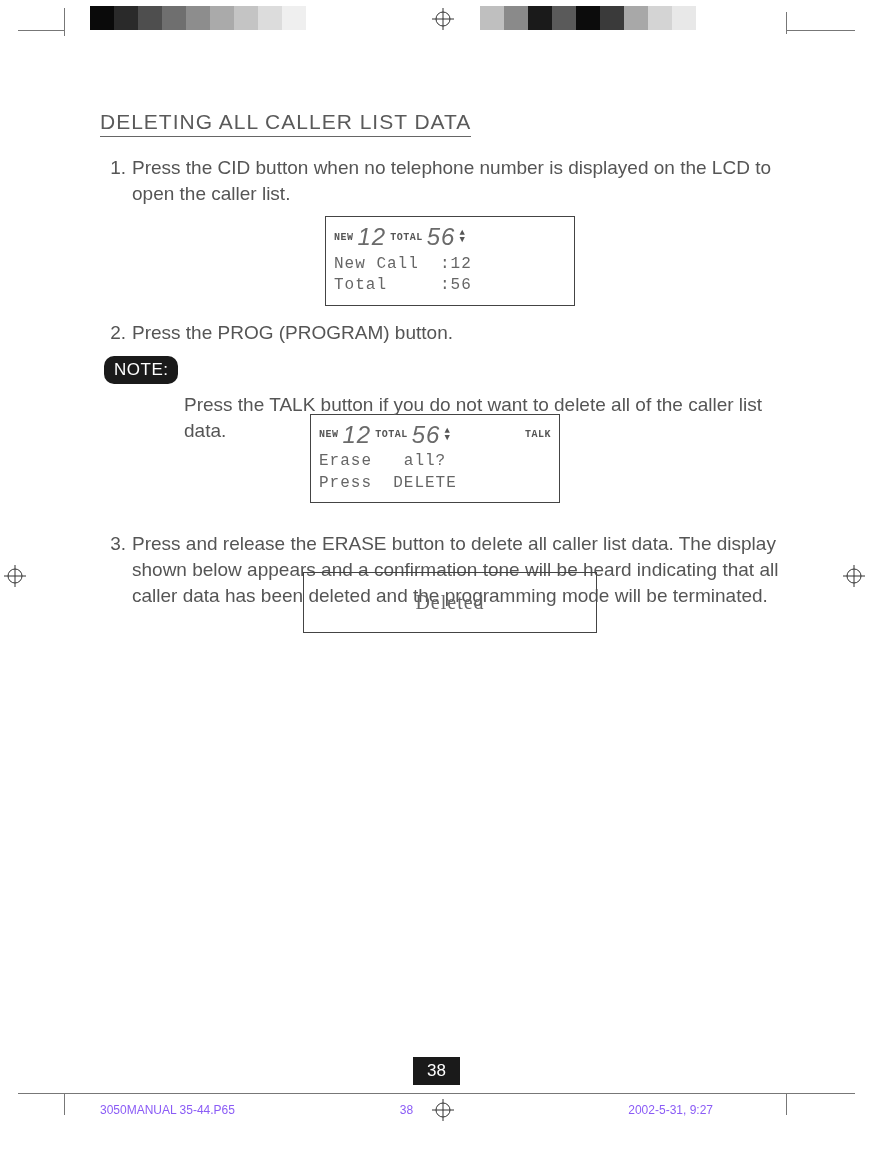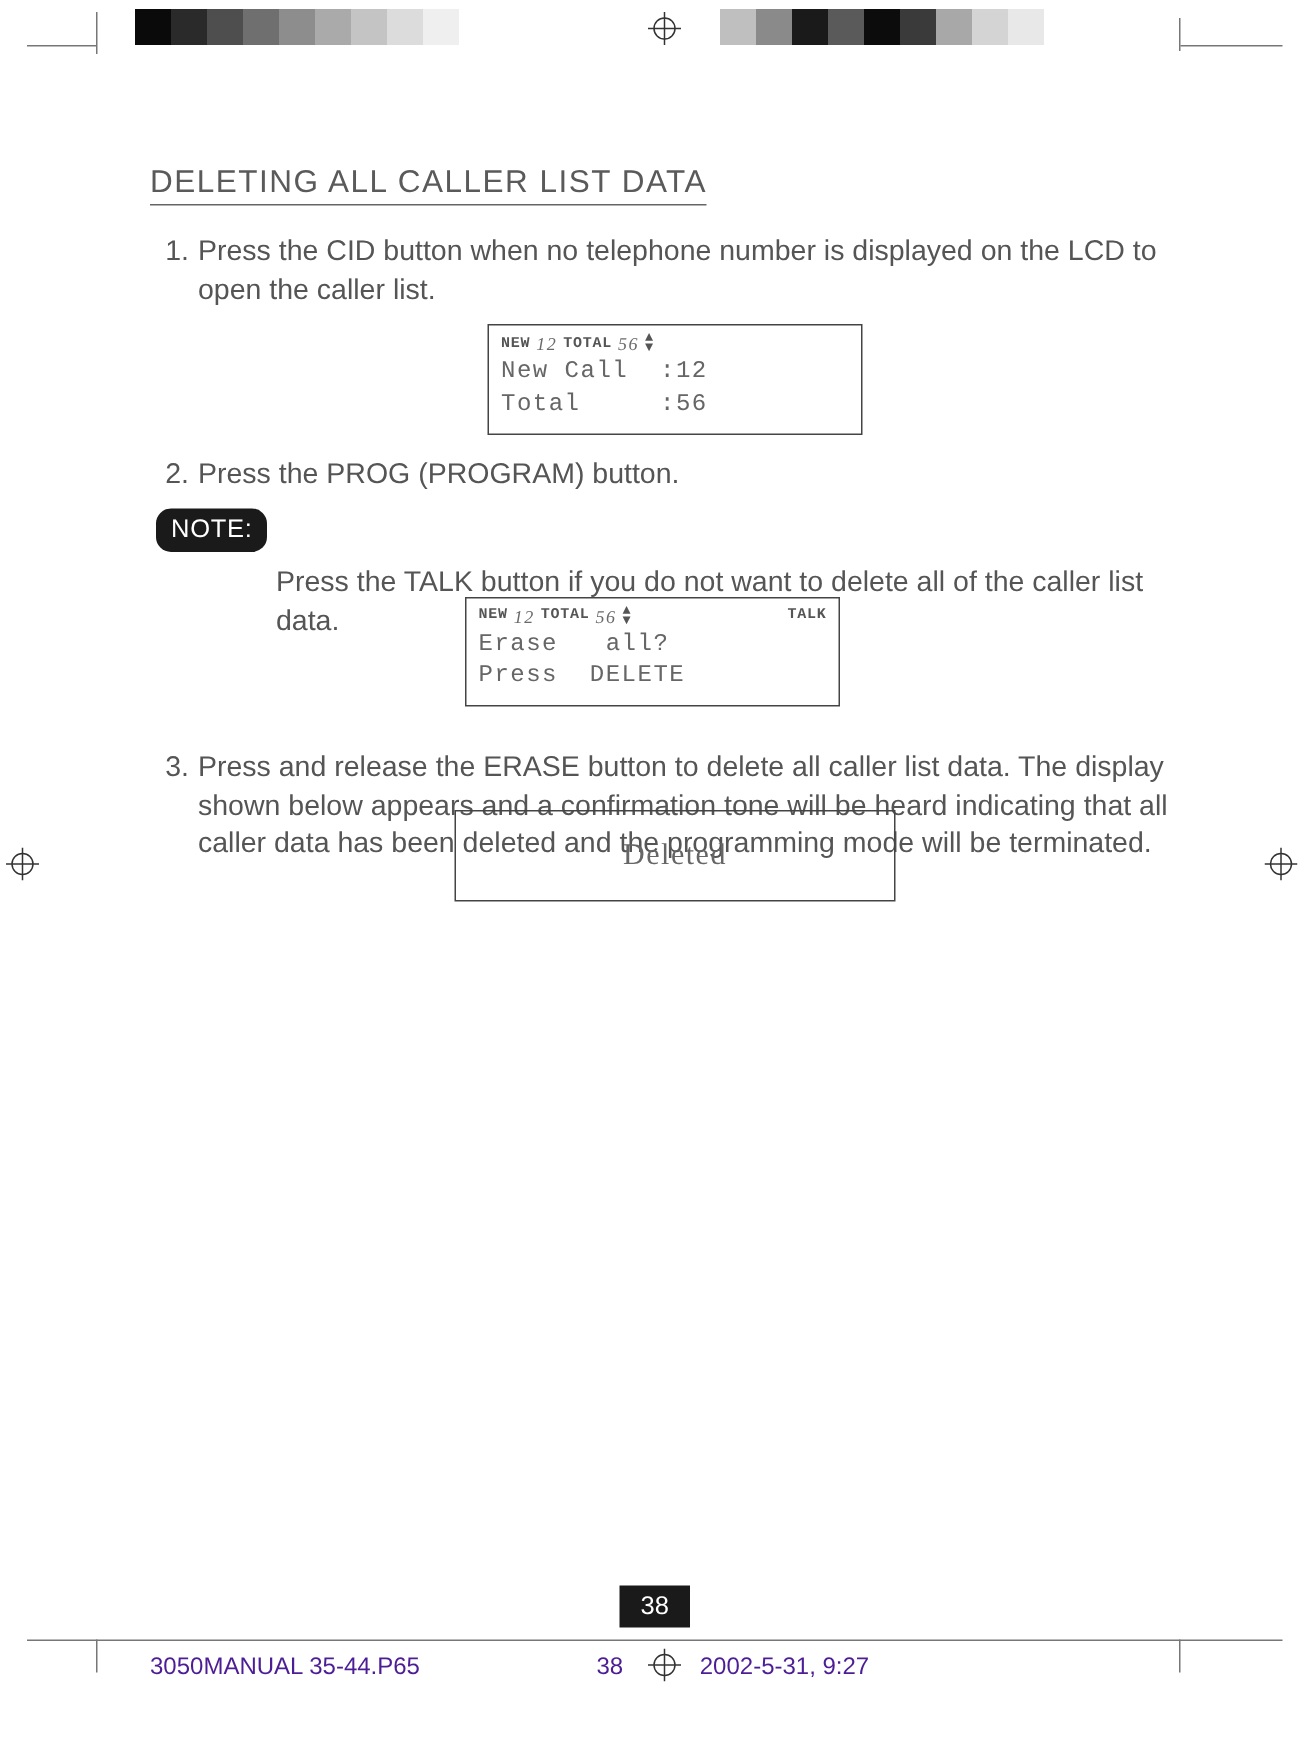--- a/index.html
+++ b/index.html
@@ -29,41 +29,41 @@
   .step { display:flex; margin-top:6px; }
   .step .num { width:32px; flex:0 0 32px; text-align:right; padding-right:6px; }
   .step .txt { flex:1; }
   .indent-block { margin-left:84px; }
   .note-pill { display:inline-block; background:#1a1a1a; color:#fff; font-size:17px; padding:3px 10px 3px 10px; border-radius:10px; margin-left:4px; margin-top:10px; letter-spacing:0.5px; }
   .after-note { margin-top:8px; }
 
   
   .lcd { border:1px solid #444; width:250px; margin:10px auto 14px auto; padding:4px 8px 8px 8px; font-family: "Courier New", monospace; color:#555; }
   .lcd .status { display:flex; align-items:center; gap:4px; font-size:10px; letter-spacing:0.5px; }
-  .lcd .status .seg { font-family: Liberation Serif, serif; font-size:12px; letter-spacing:1px; font-style:italic; color:#6a6a6a; }
+  .lcd .status .seg { font-family: Liberation Sans, sans-serif; font-size:24px; letter-spacing:1px; font-style:italic; color:#6a6a6a; }
   .lcd .status .arrows { display:flex; flex-direction:column; line-height:7px; font-size:9px; }
   .lcd .lcdline { font-size:16px; letter-spacing:1px; white-space:pre; color:#666; }
   .lcd.narrow { width:250px; }
   .status .tag { font-weight:bold; }
 
   .lcd3 { border:1px solid #444; width:294px; margin:0 auto; padding:16px 8px 16px 8px; font-family:Liberation Serif, serif; text-align:center; font-size:20px; letter-spacing:1px; color:#666; }
 
   
   .pgnum { position:absolute; left:0; right:0; bottom:78px; text-align:center; }
   .pgnum span { display:inline-block; background:#1a1a1a; color:#fff; font-size:17px; padding:4px 14px; }
 
   
   .footer { position:absolute; left:0; right:0; bottom:30px; height:40px; }
   .footer .rule { position:absolute; left:18px; right:18px; top:0; height:1px; background:#777; }
   .footer .tick-l { position:absolute; left:64px; top:0; width:1px; height:22px; background:#777; }
   .footer .tick-r { position:absolute; right:86px; top:0; width:1px; height:22px; background:#777; }
-  .footer .meta { position:absolute; left:100px; right:100px; top:10px; display:flex; font-size:16px; color:#4c1d95; align-items:center; }
+  .footer .meta { position:absolute; left:100px; right:100px; top:10px; display:flex; font-size:12px; color:#8b5cf6; align-items:center; }
   .footer .meta .c1 { flex:1; }
   .footer .meta .c2 { width:120px; text-align:center; }
-  .footer .meta .c3 { flex:1; padding-right:60px; }
+  .footer .meta .c3 { flex:1; text-align:right; padding-right:60px; }
   .footer .reg2 { position:absolute; left:432px; top:6px; width:22px; height:22px; }
 </style>
 </head>
 <body>
 <div class="page">
 
   <div class="top-strip">
     <div class="line-l"></div>
     <div class="tick-l"></div>
     <div class="swatches" id="swatches-left">

